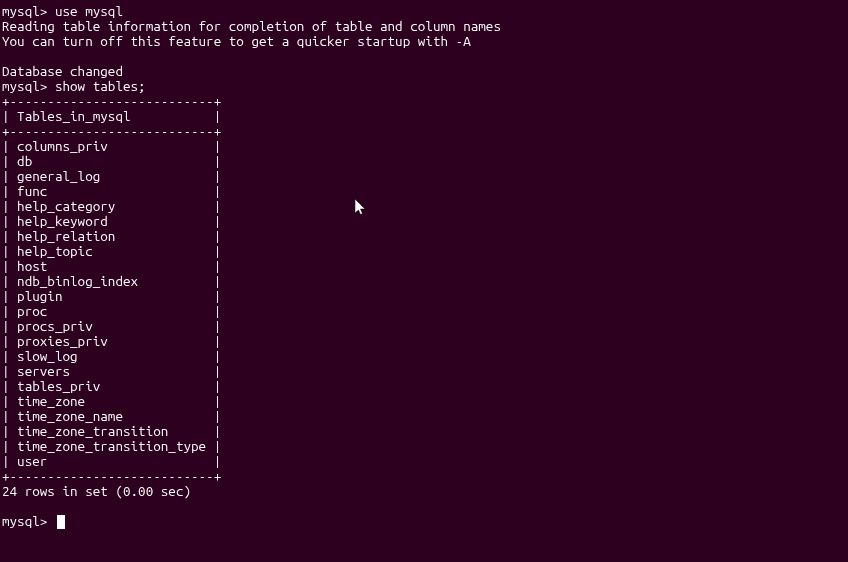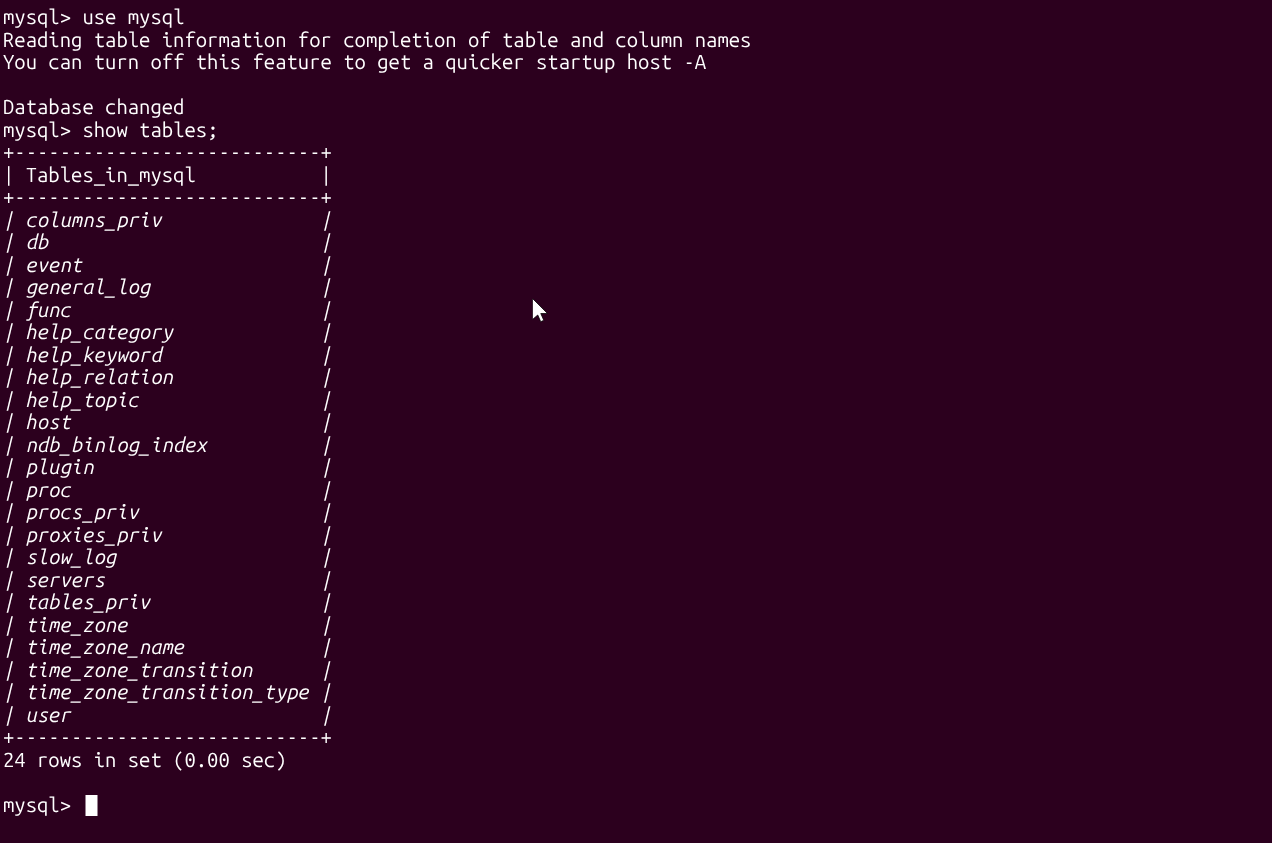--- a/index.html
+++ b/index.html
@@ -34,40 +34,38 @@
       margin-left: 2px;
     }
     .mouse-pointer {
       position: absolute;
       left: 355px;
       top: 199px;
       pointer-events: none;
     }
     .table-row {
       white-space: pre;
-      font-style: italic;
     }
   </style>
 </head>
 <body>
 
 <div class="terminal">
   <div class="prompt-line"><span>mysql&gt;</span> <span>use mysql</span></div>
   <div class="line">Reading table information for completion of table and column names</div>
-  <div class="line">You can turn off this feature to get a quicker startup host -A</div>
+  <div class="line">You can turn off this feature to get a quicker startup with -A</div>
   <div class="line">&nbsp;</div>
   <div class="line">Database changed</div>
   <div class="prompt-line"><span>mysql&gt;</span> <span>show tables;</span></div>
   <div class="line">+---------------------------+</div>
   <div class="line" id="table-header">| Tables_in_mysql           |</div>
   <div class="line">+---------------------------+</div>
   <div id="table-body">
       <div class="table-row">| columns_priv              |</div>
       <div class="table-row">| db                        |</div>
-      <div class="table-row">| event                     |</div>
       <div class="table-row">| general_log               |</div>
       <div class="table-row">| func                      |</div>
       <div class="table-row">| help_category             |</div>
       <div class="table-row">| help_keyword              |</div>
       <div class="table-row">| help_relation             |</div>
       <div class="table-row">| help_topic                |</div>
       <div class="table-row">| host                      |</div>
       <div class="table-row">| ndb_binlog_index          |</div>
       <div class="table-row">| plugin                    |</div>
       <div class="table-row">| proc                      |</div>

